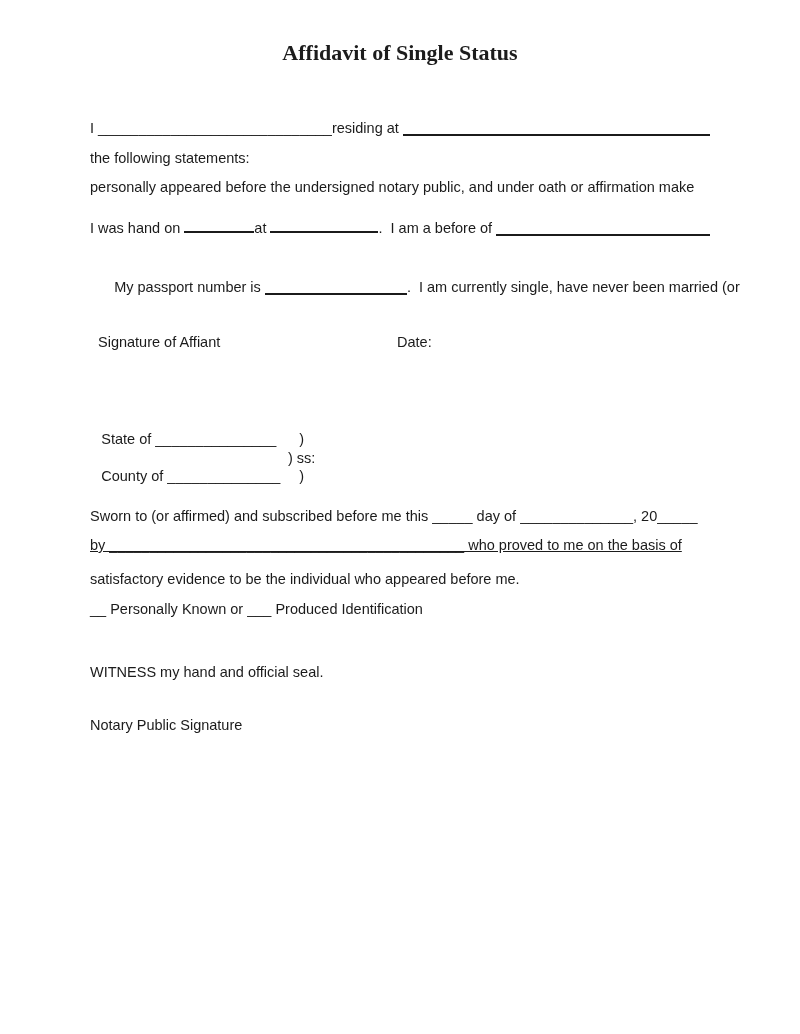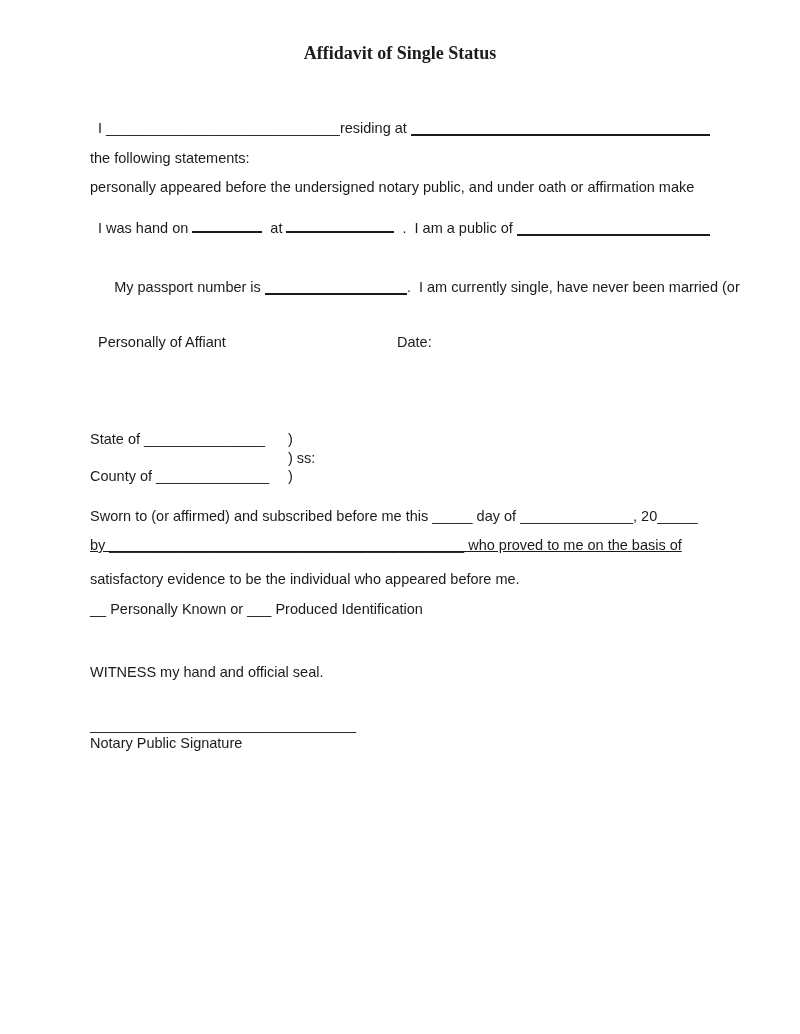--- a/index.html
+++ b/index.html
@@ -5,37 +5,37 @@
   html,body { margin:0; padding:0; background:#ffffff; }
   .page {
     position:relative; width:800px; height:1034px; background:#ffffff;
     font-family:"Liberation Sans", sans-serif; font-size:14.5px; color:#1b1b1b;
     overflow:hidden;
   }
   .abs { position:absolute; }
   .line { white-space:pre; }
   .title {
     top:40px; left:0; right:0; text-align:center;
-    font-family:"Liberation Serif", serif; font-size:18px; font-weight:600;
+    font-family:"Liberation Serif", serif; font-size:22px; font-weight:600;
     color:#1c1c1c; line-height:26px;
   }
   .para1 { top:114px; left:90px; right:90px; line-height:29.5px; }
   .para2 { top:214px; left:90px; right:90px; line-height:29.5px; }
   .flexline { display:flex; align-items:baseline; }
-  .flexline .t { white-space:pre;margin-left:8px; }
+  .flexline .t { white-space:pre; }
   .bfill { flex:1 1 auto; height:0; border-bottom:2px solid #1b1b1b; transform:translateY(3px); }
   .blank { display:inline-block; border-bottom:2px solid #1b1b1b; vertical-align:-3px; }
   .w70  { width:70px; }
   .w108 { width:108px; }
   .w142 { width:142px; }
   .sigblock { top:332px; left:90px; right:90px; line-height:20px; }
   .siglabels { display:flex; }
   .siglabels .col1 { width:307px; padding-left:8px; box-sizing:border-box; }
   .venue { top:430px; left:90px; line-height:18.5px; }
-  .vrow { display:flex; }
+  .vrow { display:flex;justify-content:center; }
   .vrow .vcol { width:198px; white-space:pre; }
   .l-sworn    { top:506px; left:90px; line-height:21px; }
   .l-by       { top:535px; left:90px; line-height:21px;text-decoration:underline; }
   .l-evidence { top:569px; left:90px; line-height:21px; }
   .l-id       { top:599px; left:90px; line-height:21px; }
   .l-witness  { top:662px; left:90px; line-height:21px; }
   .notaryblock { top:716px; left:90px; line-height:18px; }
 </style>
 </head>
 <body>
@@ -52,31 +52,31 @@
     <div class="line">the following statements:</div>
     <div class="line">personally appeared before the undersigned notary public, and under oath or affirmation make</div>
   </div>
 
   <div class="abs para2">
     <div class="flexline">
       <span class="t">I was hand on </span>
       <span class="blank w70"></span>
       <span class="t">at </span>
       <span class="blank w108"></span>
-      <span class="t">.  I am a public of </span>
+      <span class="t">.  I am a before of </span>
       <span class="bfill"></span>
     </div>
     <div class="line">
       <span class="t">My passport number is </span><span class="blank w142"></span><span class="t">.  I am currently single, have never been married (or</span>
     </div>
   </div>
 
   <div class="abs sigblock">
     <div class="siglabels">
-      <span class="col1">Personally of Affiant</span>
+      <span class="col1">Signature of Affiant</span>
       <span>Date:</span>
     </div>
   </div>
 
   <div class="abs venue">
     <div class="vrow">
       <span class="vcol">State of _______________</span>
       <span>)</span>
     </div>
     <div class="vrow">
@@ -89,17 +89,16 @@
     </div>
   </div>
 
   <div class="abs line l-sworn">Sworn to (or affirmed) and subscribed before me this _____ day of ______________, 20_____</div>
   <div class="abs line l-by">by ____________________________________________ who proved to me on the basis of</div>
   <div class="abs line l-evidence">satisfactory evidence to be the individual who appeared before me.</div>
   <div class="abs line l-id">__ Personally Known or ___ Produced Identification</div>
   <div class="abs line l-witness">WITNESS my hand and official seal.</div>
 
   <div class="abs notaryblock">
-    <div class="line">_________________________________</div>
     <div class="line">Notary Public Signature</div>
   </div>
 
 </div>
 
 </body></html>

